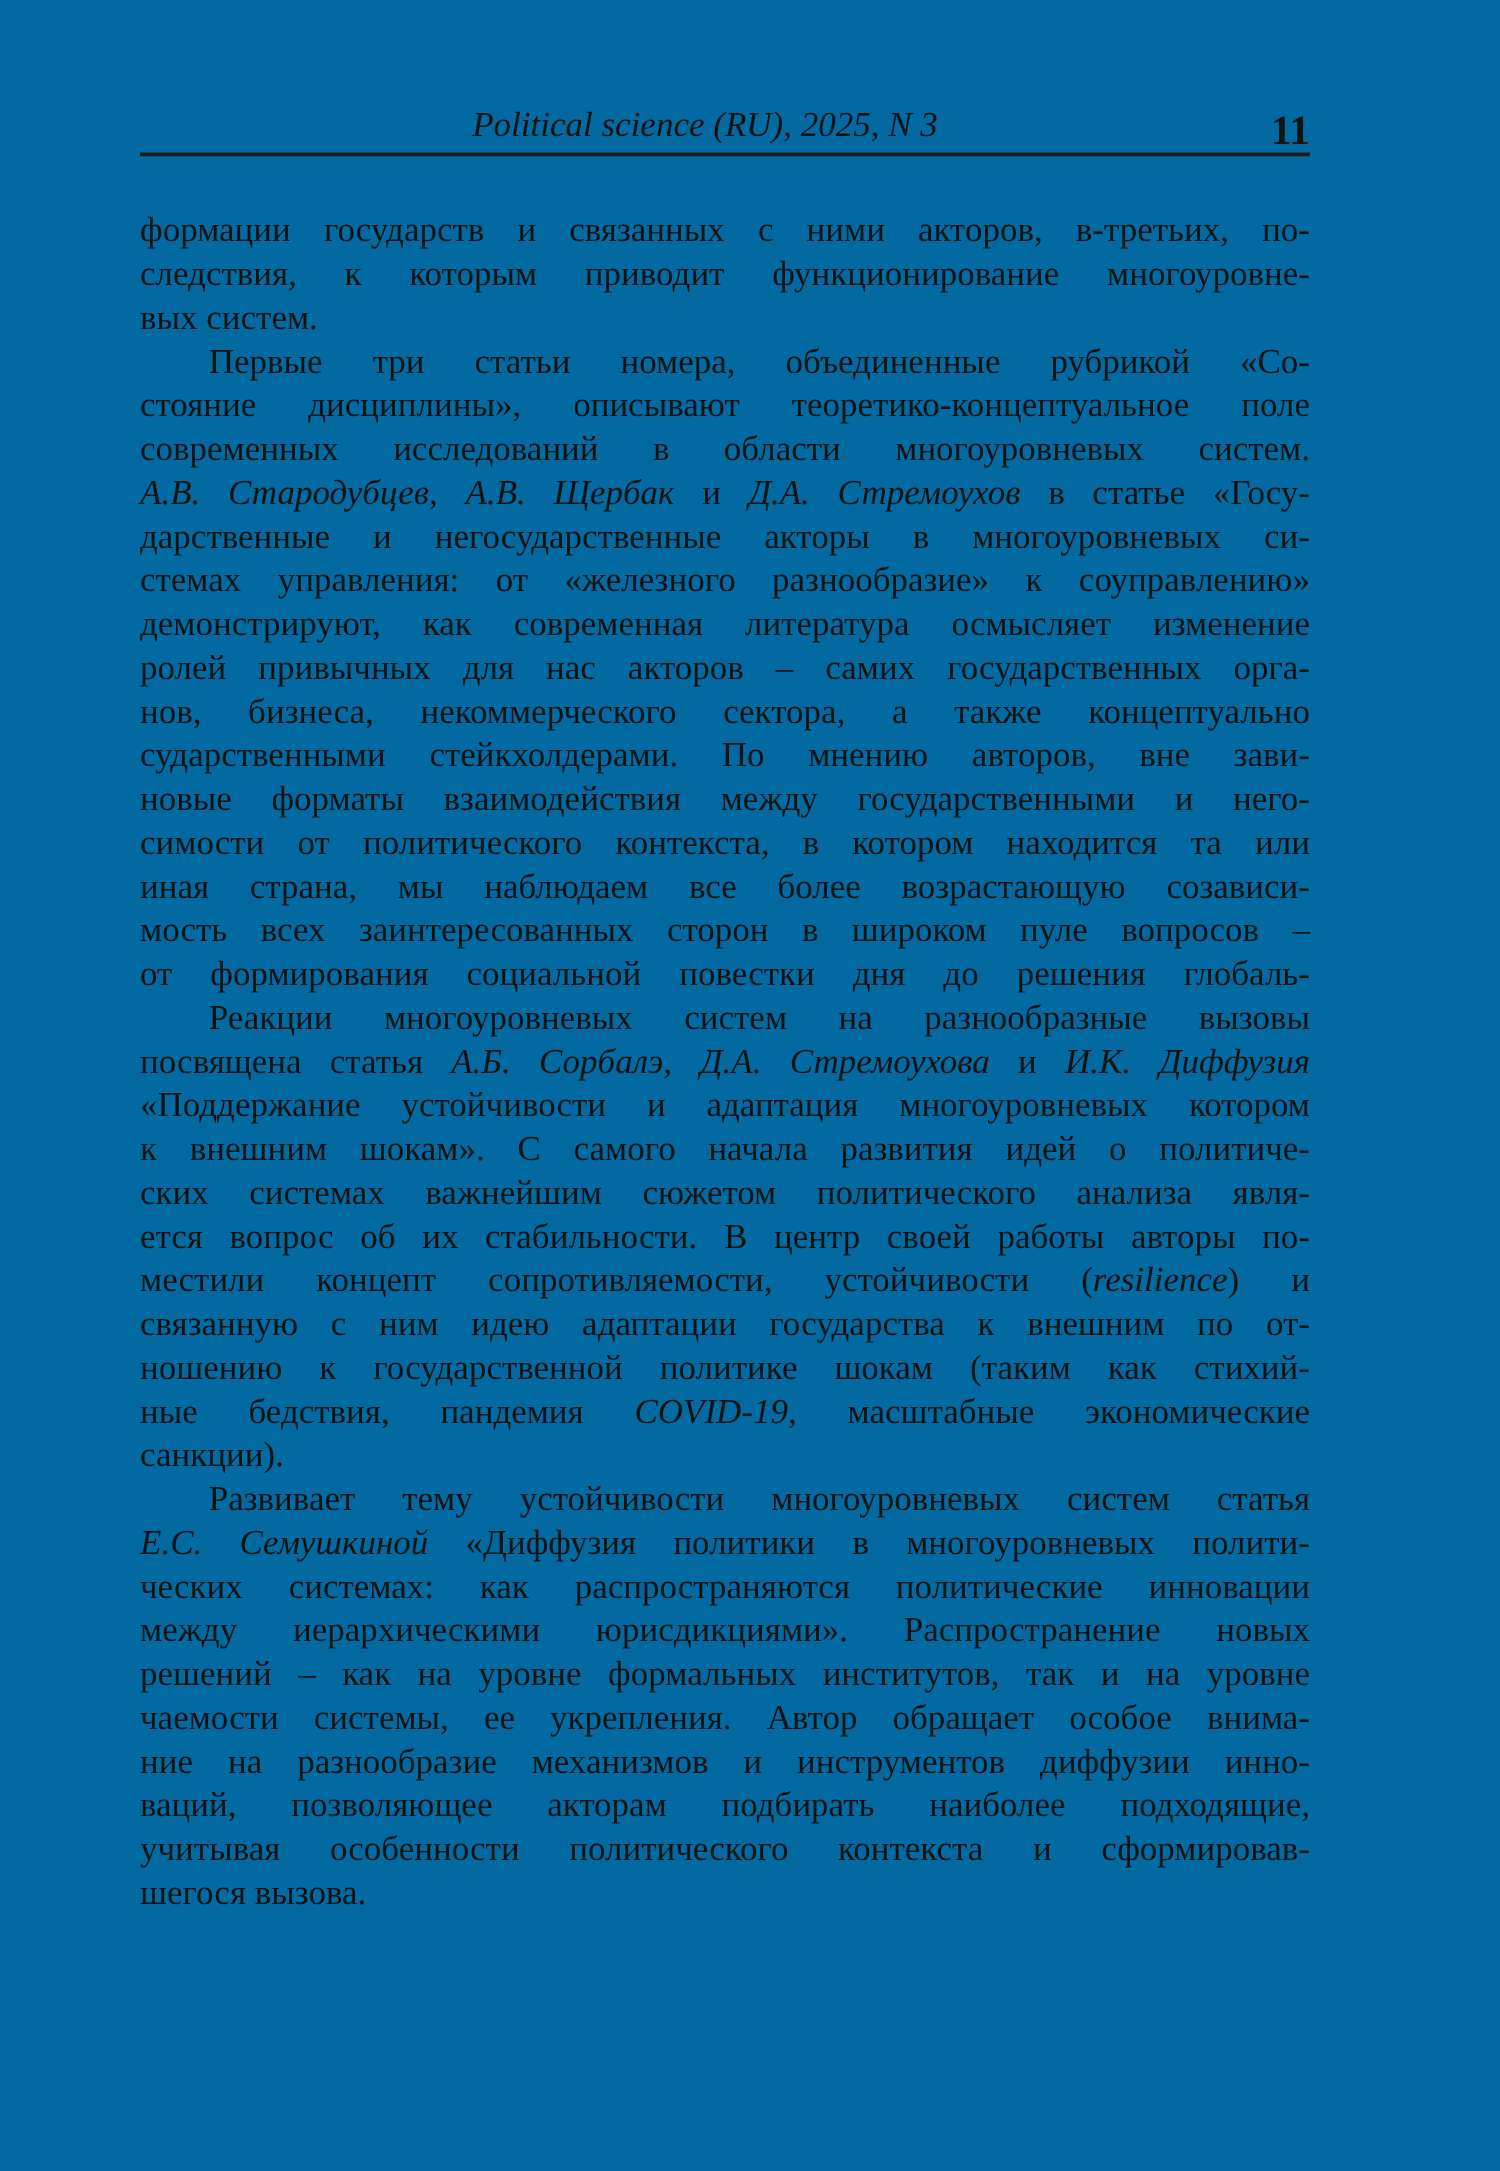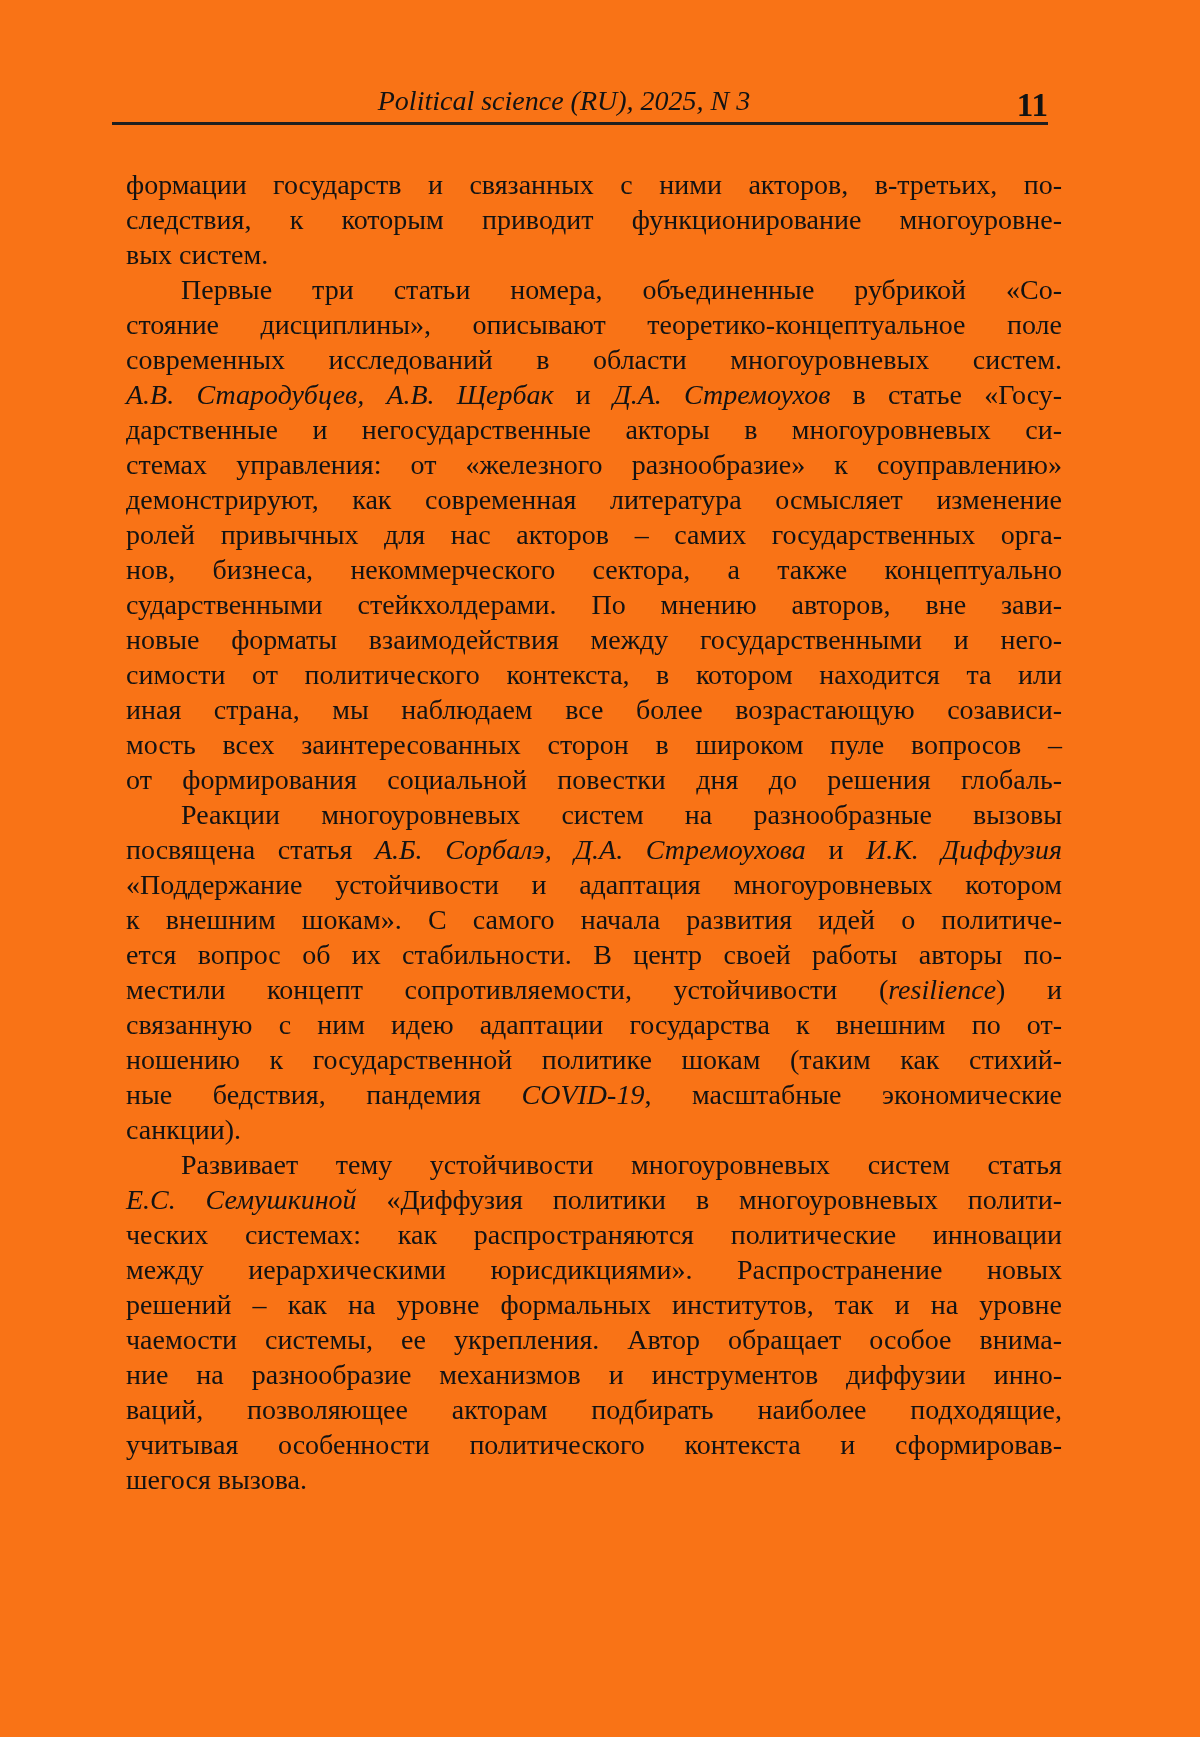--- a/index.html
+++ b/index.html
@@ -11,21 +11,21 @@
     width: 1200px;
     height: 1737px;
     position: relative;
     overflow: hidden;
     font-family: "Liberation Serif", "DejaVu Serif", serif;
     color: #131313;
   }
   .page {
     position: absolute;
     inset: 0;
-    background: #f97316;
+    background: #0369a1;
   }
   .header {
     position: absolute;
     left: 112px;
     top: 86px;
     width: 936px;
     height: 36px;
     border-bottom: 3px solid #1f1f1f;
   }
   .journal-title {
@@ -47,21 +47,20 @@
     font-size: 33px;
     line-height: 30px;
   }
   .body-text {
     position: absolute;
     left: 112px;
     top: 167px;
     width: 936px;
     font-size: 28px;
     line-height: 35px;
-    margin-left: 14px;
   }
   .para { margin: 0; padding: 0; }
   .line {
     text-align: justify;
     text-align-last: justify;
   }
   .line.end {
     text-align-last: left;
   }
   .line.indent {
@@ -98,20 +97,21 @@
         <div class="line"><span>симости от политического контекста, в котором находится та или</span></div>
         <div class="line"><span>иная страна, мы наблюдаем все более возрастающую созависи-</span></div>
         <div class="line"><span>мость всех заинтересованных сторон в широком пуле вопросов –</span></div>
         <div class="line"><span>от формирования социальной повестки дня до решения глобаль-</span></div>
       </div>
       <div class="para">
         <div class="line indent"><span>Реакции многоуровневых систем на разнообразные вызовы</span></div>
         <div class="line"><span>посвящена статья </span><i>А.Б. Сорбалэ, Д.А. Стремоухова</i><span> и </span><i>И.К. Диффузия</i></div>
         <div class="line"><span>«Поддержание устойчивости и адаптация многоуровневых котором</span></div>
         <div class="line"><span>к внешним шокам». С самого начала развития идей о политиче-</span></div>
+        <div class="line"><span>ских системах важнейшим сюжетом политического анализа явля-</span></div>
         <div class="line"><span>ется вопрос об их стабильности. В центр своей работы авторы по-</span></div>
         <div class="line"><span>местили концепт сопротивляемости, устойчивости (</span><i>resilience</i><span>) и</span></div>
         <div class="line"><span>связанную с ним идею адаптации государства к внешним по от-</span></div>
         <div class="line"><span>ношению к государственной политике шокам (таким как стихий-</span></div>
         <div class="line"><span>ные бедствия, пандемия </span><i>COVID-19</i><span>, масштабные экономические</span></div>
         <div class="line end"><span>санкции).</span></div>
       </div>
       <div class="para">
         <div class="line indent"><span>Развивает тему устойчивости многоуровневых систем статья</span></div>
         <div class="line"><i>Е.С. Семушкиной</i><span> «Диффузия политики в многоуровневых полити-</span></div>

